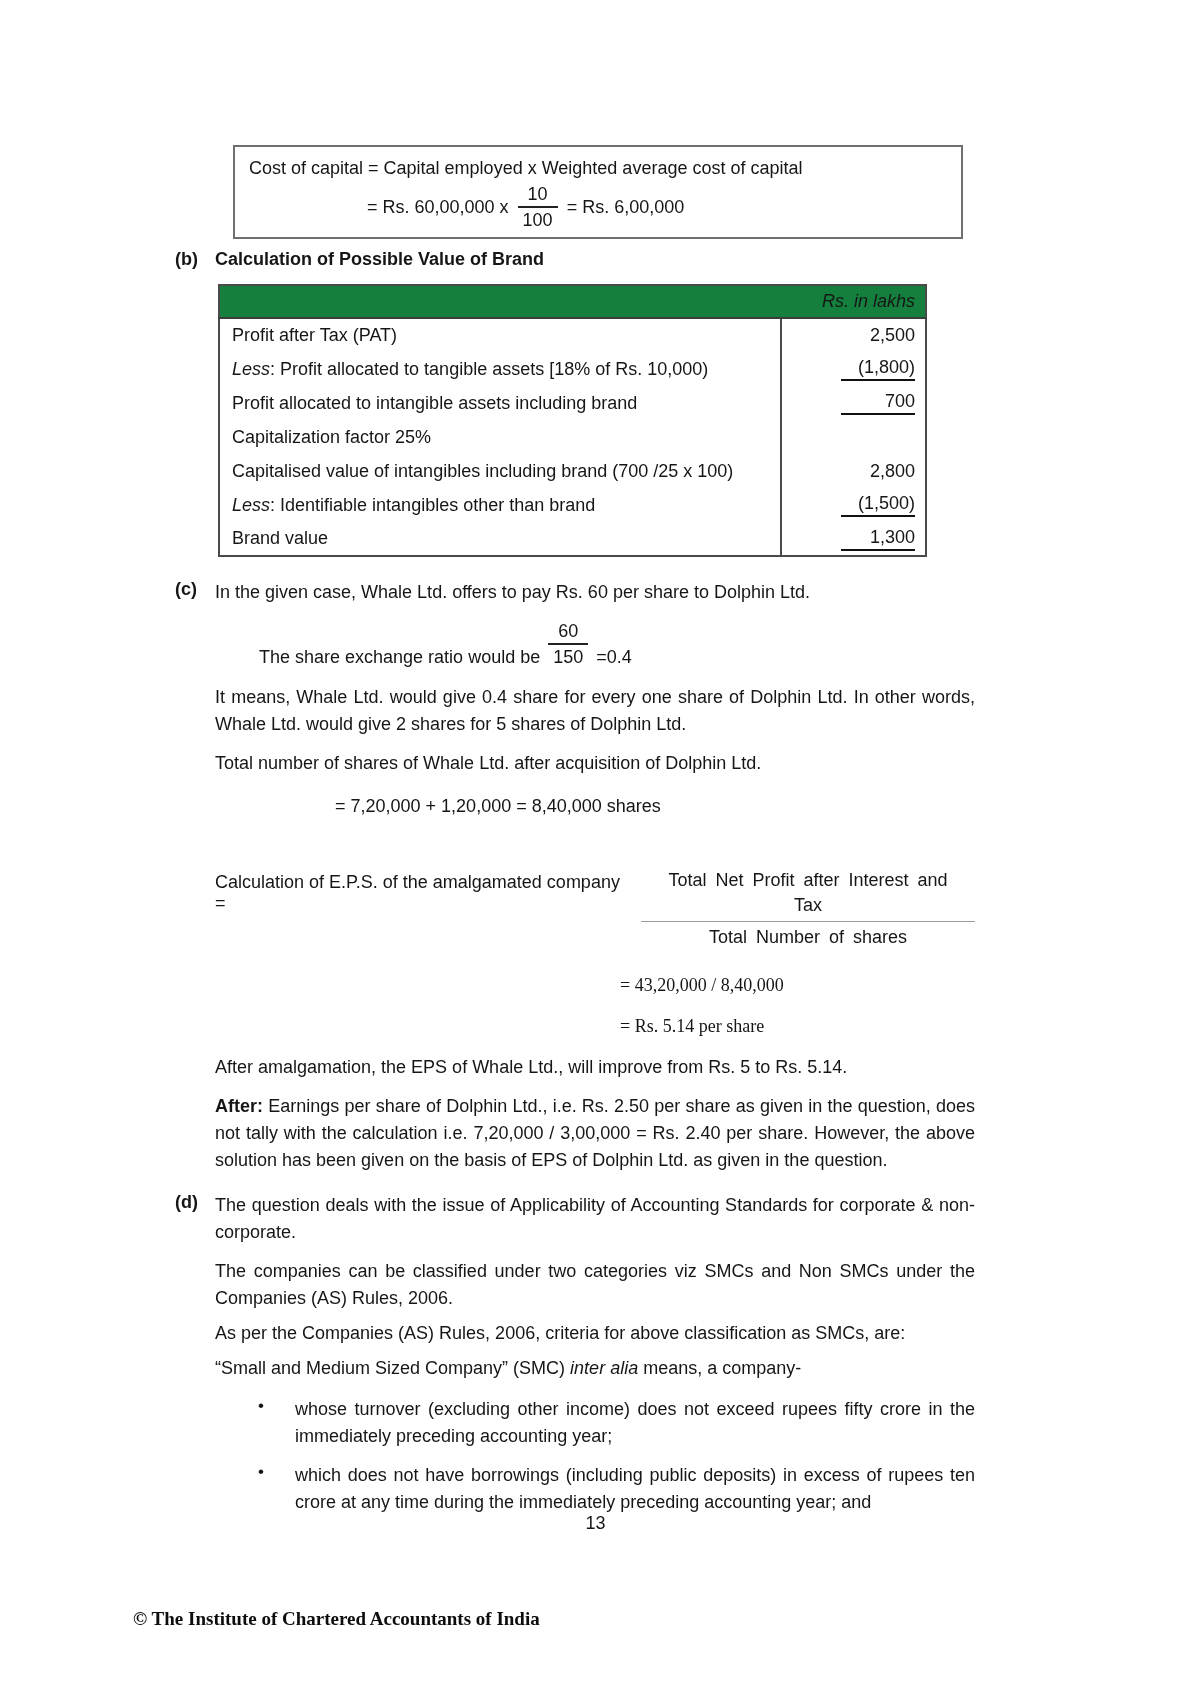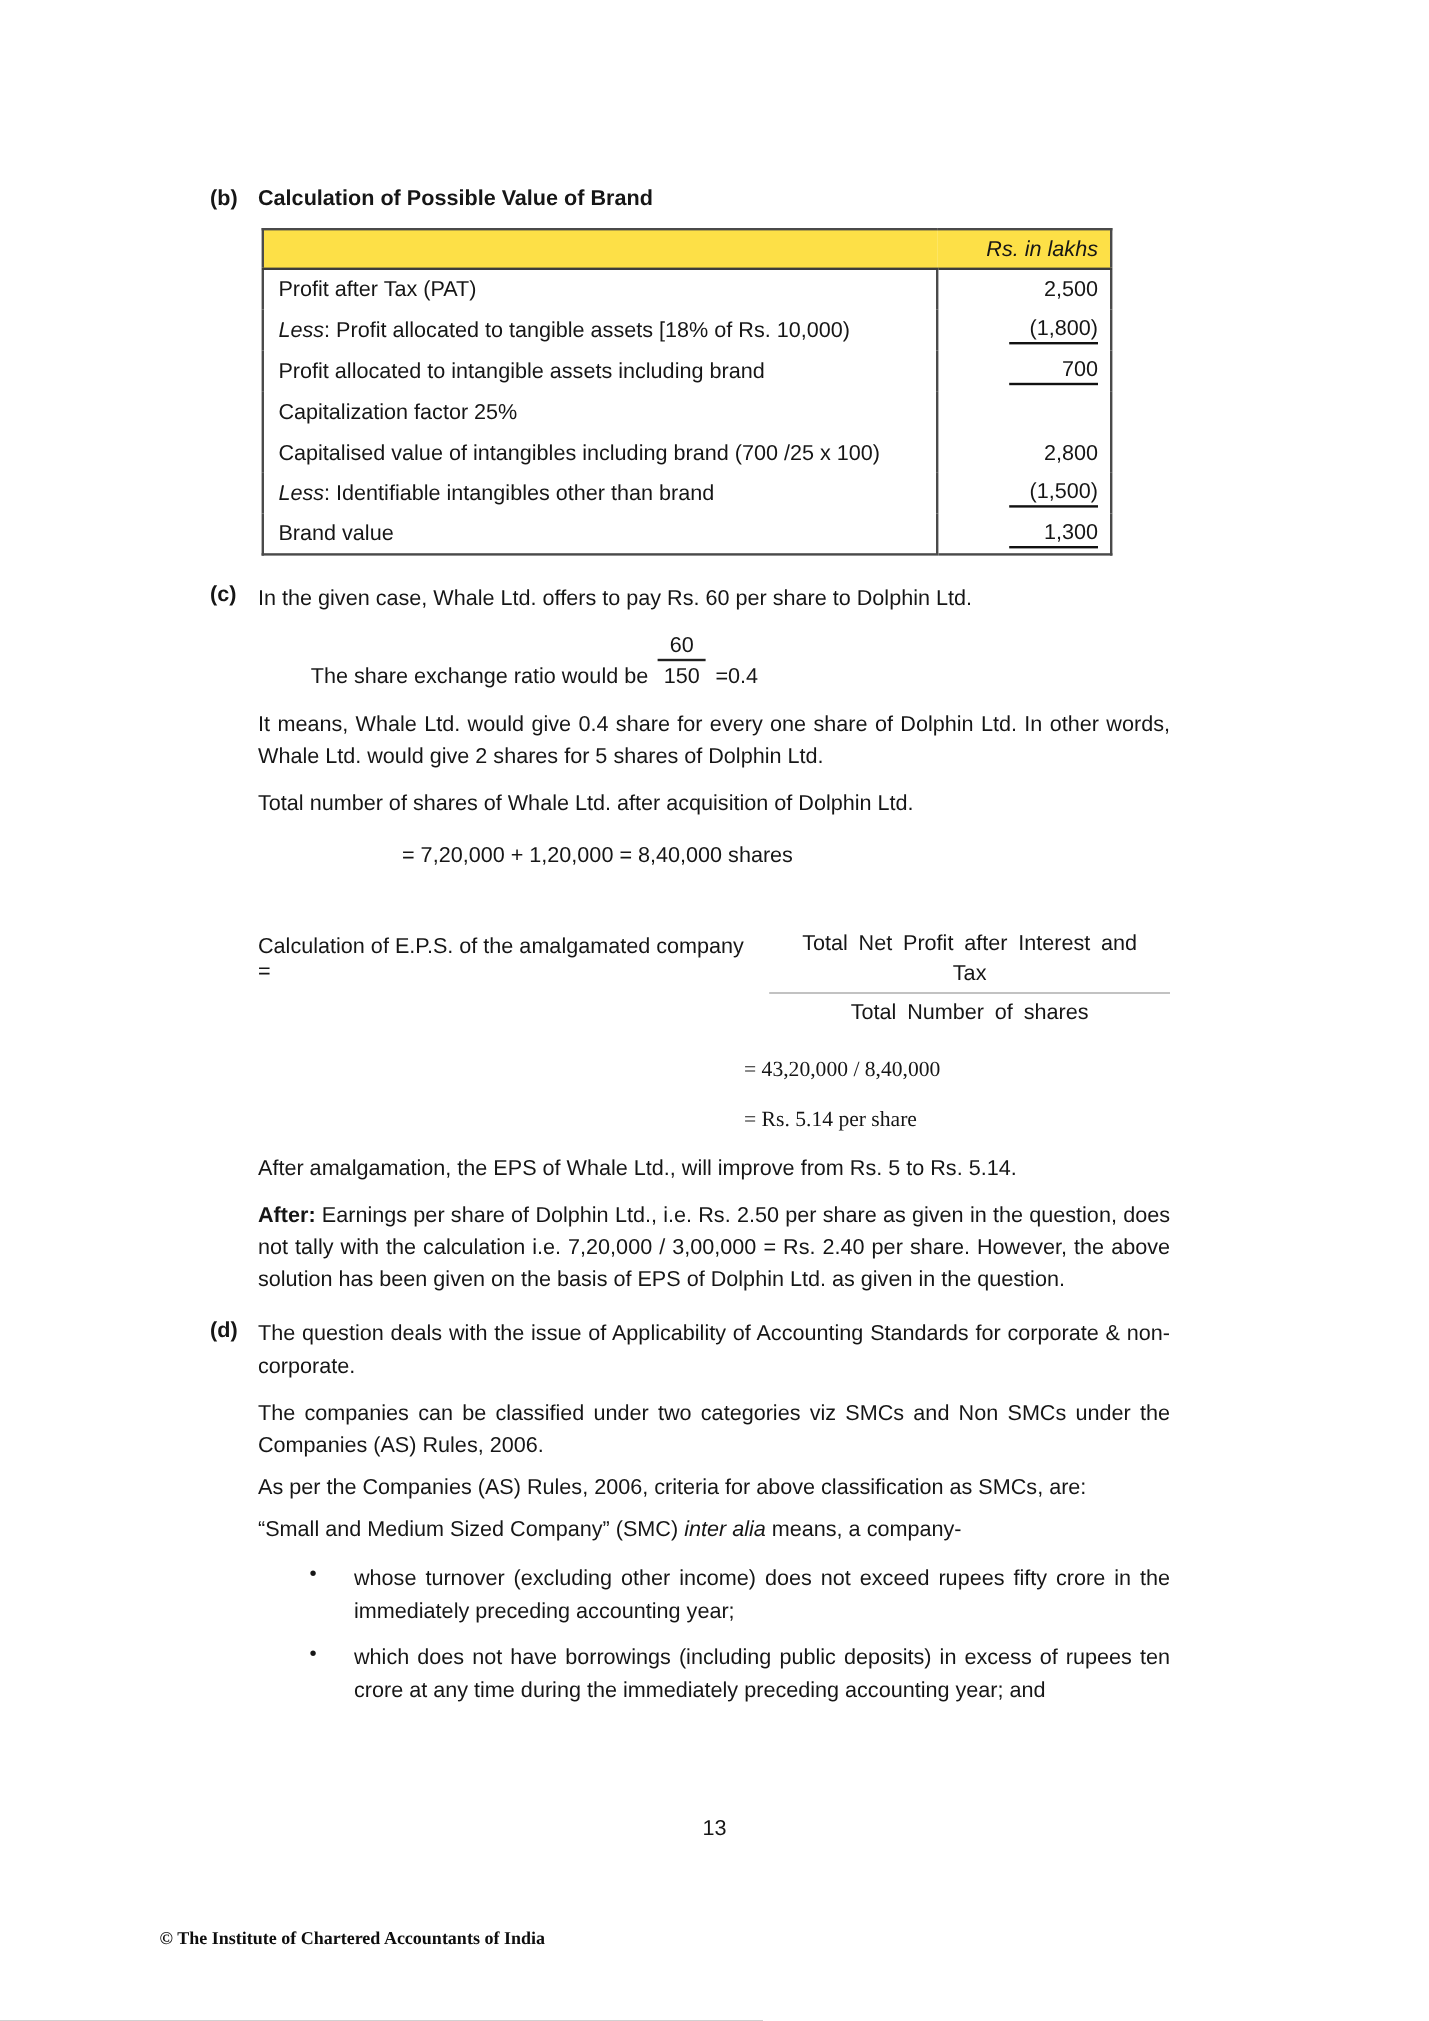--- a/index.html
+++ b/index.html
@@ -31,21 +31,21 @@
 
   
   table.brand {
     border-collapse:collapse; margin:14px 0 0 3px;
     width:707px; table-layout:fixed;
   }
   table.brand { border:2px solid #4a4a4a; }
   table.brand col.c1 { width:562px; }
   table.brand col.c2 { width:145px; }
   table.brand th, table.brand td { font-weight:normal; vertical-align:middle; }
-  table.brand thead th { background:#fde047; height:33px; border-bottom:2px solid #3d3d3d; }
+  table.brand thead th { background:#15803d; height:33px; border-bottom:2px solid #3d3d3d; }
   table.brand thead th.hdr-right { font-style:italic; text-align:right; padding-right:10px; }
   table.brand td.lbl { padding-left:12px; height:34px; }
   table.brand td.val { text-align:right; padding-right:10px; border-left:2px solid #4a4a4a; }
   .num-u { display:inline-block; min-width:74px; text-align:right; border-bottom:2px solid #111; padding-bottom:1px; }
 
   
   p.just { text-align:justify; line-height:27px; }
   p.plain { line-height:27px; }
   .mt8{margin-top:8px;} .mt12{margin-top:12px;} .mt14{margin-top:14px;}
   .mt16{margin-top:16px;} .mt18{margin-top:18px;} .mt20{margin-top:20px;} .mt22{margin-top:22px;}
@@ -61,29 +61,40 @@
   
   .bullet { display:flex; }
   .bullet .dot { flex:none; width:37px; margin-left:43px; font-size:17px; }
   .bullet .btext { flex:1; text-align:justify; line-height:27px; }
 
   
   .pagenum { position:absolute; top:1513px; left:0; width:1191px; text-align:center; }
   .footer {
     position:absolute; top:1608px; left:133px;
     font-family:"Liberation Serif","DejaVu Serif",serif;
-    font-weight:bold; font-size:15px; color:#0d0d0d;
+    font-weight:bold; font-size:19px; color:#0d0d0d;
   }
 </style>
 </head>
 <body>
 
 <div class="page">
   <div class="content">
 
+    <div class="formula-box">
+      <div class="fline1">Cost of capital = Capital employed x Weighted average cost of capital</div>
+      <div class="fline2">
+        <span>=  Rs. 60,00,000 x</span>
+        <span class="frac">
+          <span class="fnum">10</span>
+          <span class="fden">100</span>
+        </span>
+        <span>= Rs.  6,00,000</span>
+      </div>
+    </div>
 
     <div class="sec b-head">
       <span class="sec-label">(b)</span>
       <div class="sec-body">Calculation of Possible Value of Brand</div>
     </div>
 
     <table class="brand">
       <colgroup>
           <col class="c1">
           <col class="c2">

